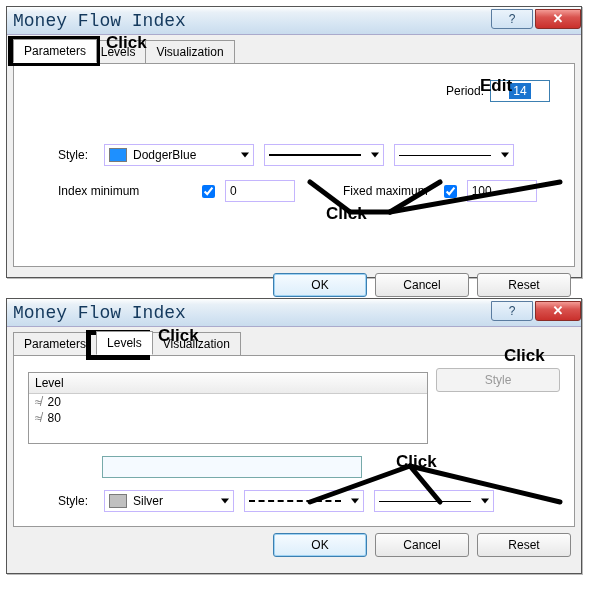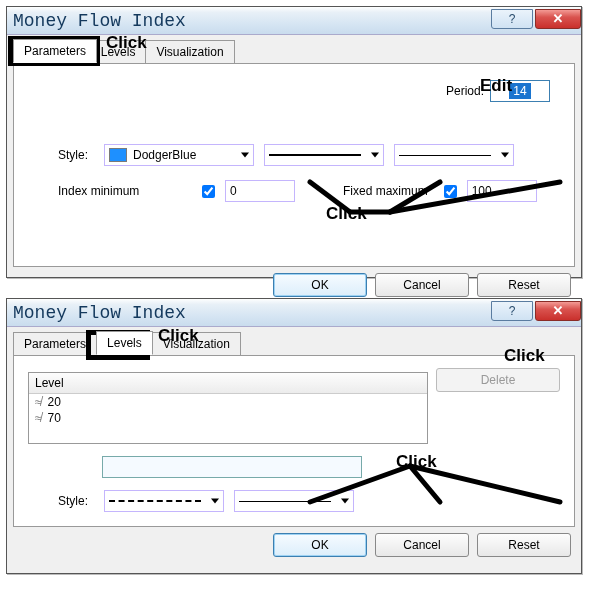--- a/index.html
+++ b/index.html
@@ -290,32 +290,37 @@
     <div class="lvltbl">
       <div class="hdr">
         <div class="col">Level</div>
       </div>
       <div class="row2">
         <span class="ico">≉</span>
         <span>20</span>
       </div>
       <div class="row2">
         <span class="ico">≉</span>
-        <span>70</span>
+        <span>80</span>
       </div>
     </div>
 
     <div class="sidebtns">
-      <div class="btn disabled">Delete</div>
+      <div class="btn disabled">Style</div>
     </div>
 
     <div class="selbox" style="margin-top:12px"></div>
 
     <div class="row" style="gap:10px; margin-top:12px;">
       <label style="width:60px">Style:</label>
+      <div class="combo" style="width:130px">
+        <span class="swatch" style="background:#c0c0c0"></span>
+        <span>Silver</span>
+        <span class="chev"></span>
+      </div>
       <div class="combo" style="width:120px">
         <span class="line-sample line-dashed"></span>
         <span class="chev"></span>
       </div>
       <div class="combo" style="width:120px">
         <span class="line-sample line-thin"></span>
         <span class="chev"></span>
       </div>
     </div>
   </div>

